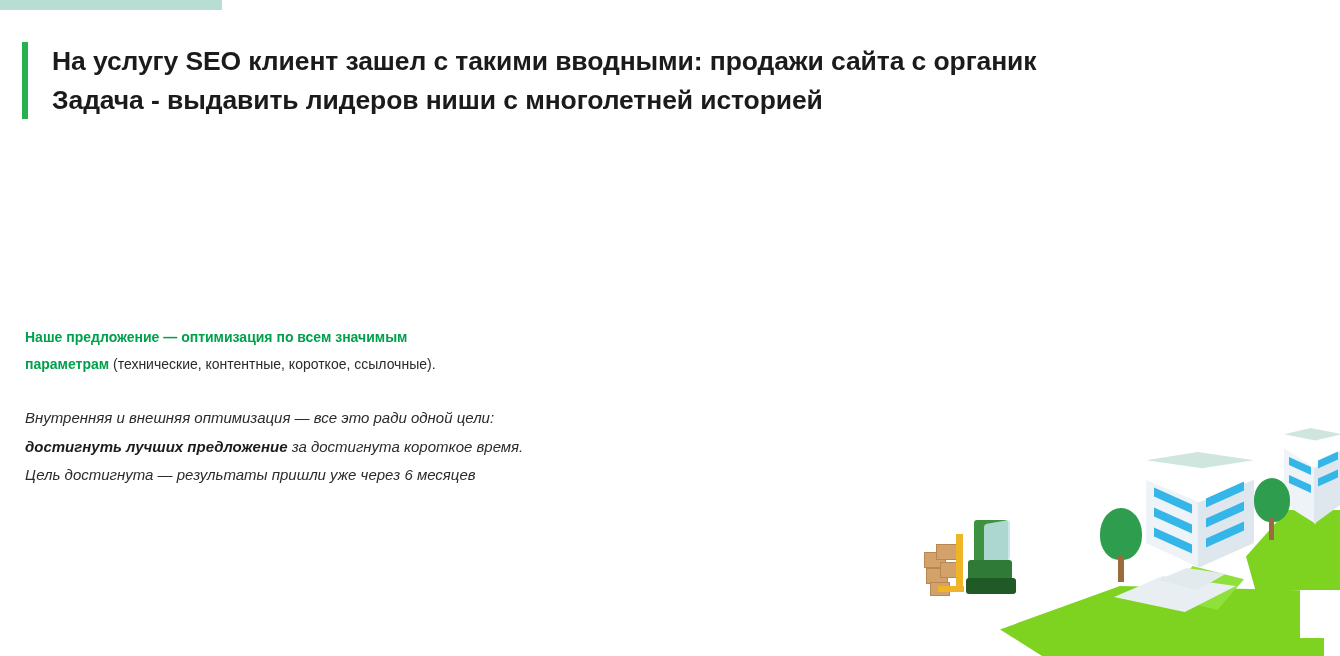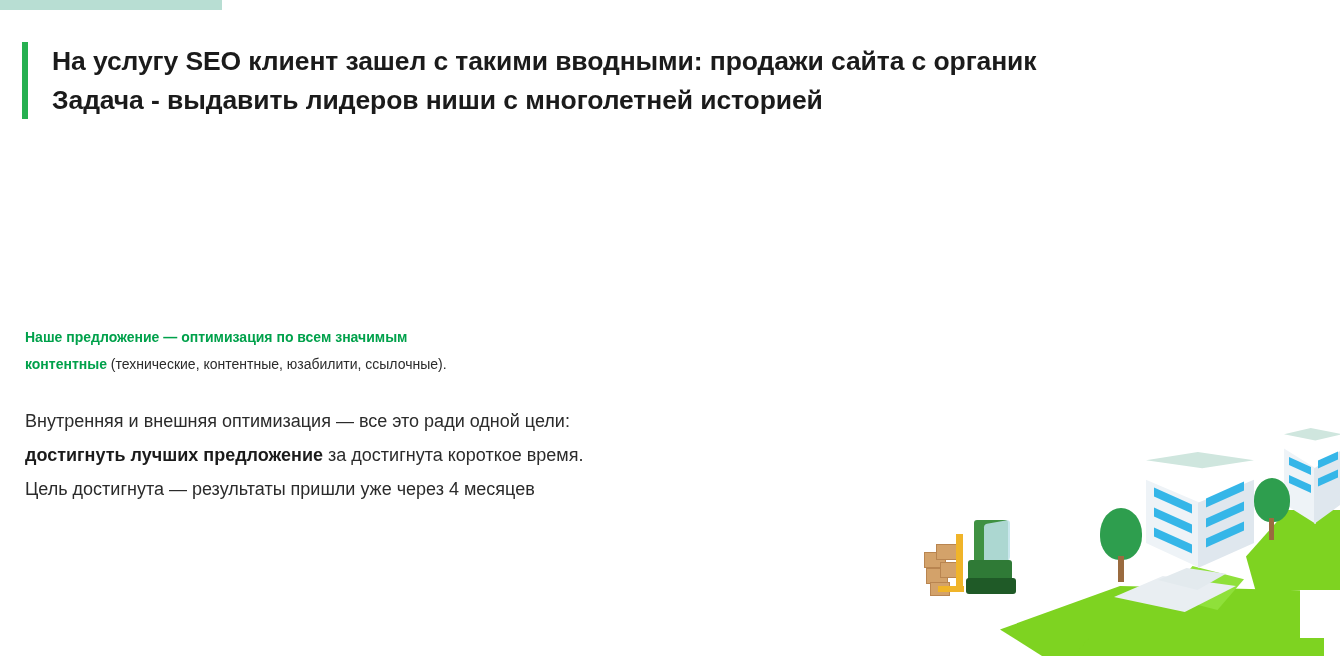--- a/index.html
+++ b/index.html
@@ -60,23 +60,24 @@
     color: #00a14b;
     font-weight: bold;
   }
 
   
   .body-text {
     position: absolute;
     left: 25px;
     top: 404px;
     width: 1000px;
-    font-size: 18px;
+    font-size: 15px;
     line-height: 1.9;
     color: #2b2b2b;
+    font-style: italic;
   }
   .body-text .row { display: block; white-space: nowrap; }
   .body-text strong { font-weight: bold; color: #1b1b1b; }
 
   
   .illu {
     position: absolute;
     left: 880px;
     top: 390px;
     width: 460px;
@@ -284,27 +285,27 @@
 
   <div class="headline-wrap">
     <div class="headline">
       <span class="line">На услугу SEO клиент зашел с такими вводными: продажи сайта с органик</span>
       <span class="line">Задача - выдавить лидеров ниши с многолетней историей</span>
     </div>
   </div>
 
   <div class="offer">
     <span class="accent">Наше предложение — оптимизация по всем значимым</span><br>
-    <span class="accent">контентные</span><span> (технические, контентные, юзабилити, ссылочные).</span>
+    <span class="accent">параметрам</span><span> (технические, контентные, короткое, ссылочные).</span>
   </div>
 
   <div class="body-text">
     <span class="row">Внутренняя и внешняя оптимизация — все это ради одной цели:</span>
     <span class="row"><strong>достигнуть лучших предложение</strong><span> за достигнута короткое время.</span></span>
-    <span class="row">Цель достигнута — результаты пришли уже через 4 месяцев</span>
+    <span class="row">Цель достигнута — результаты пришли уже через 6 месяцев</span>
   </div>
 
   <div class="illu">
     <div class="ground-a"></div>
     <div class="ground-b"></div>
     <div class="ground-c"></div>
     <div class="bottom-strip"></div>
     <div class="path"></div>
     <div class="fence"></div>
 

